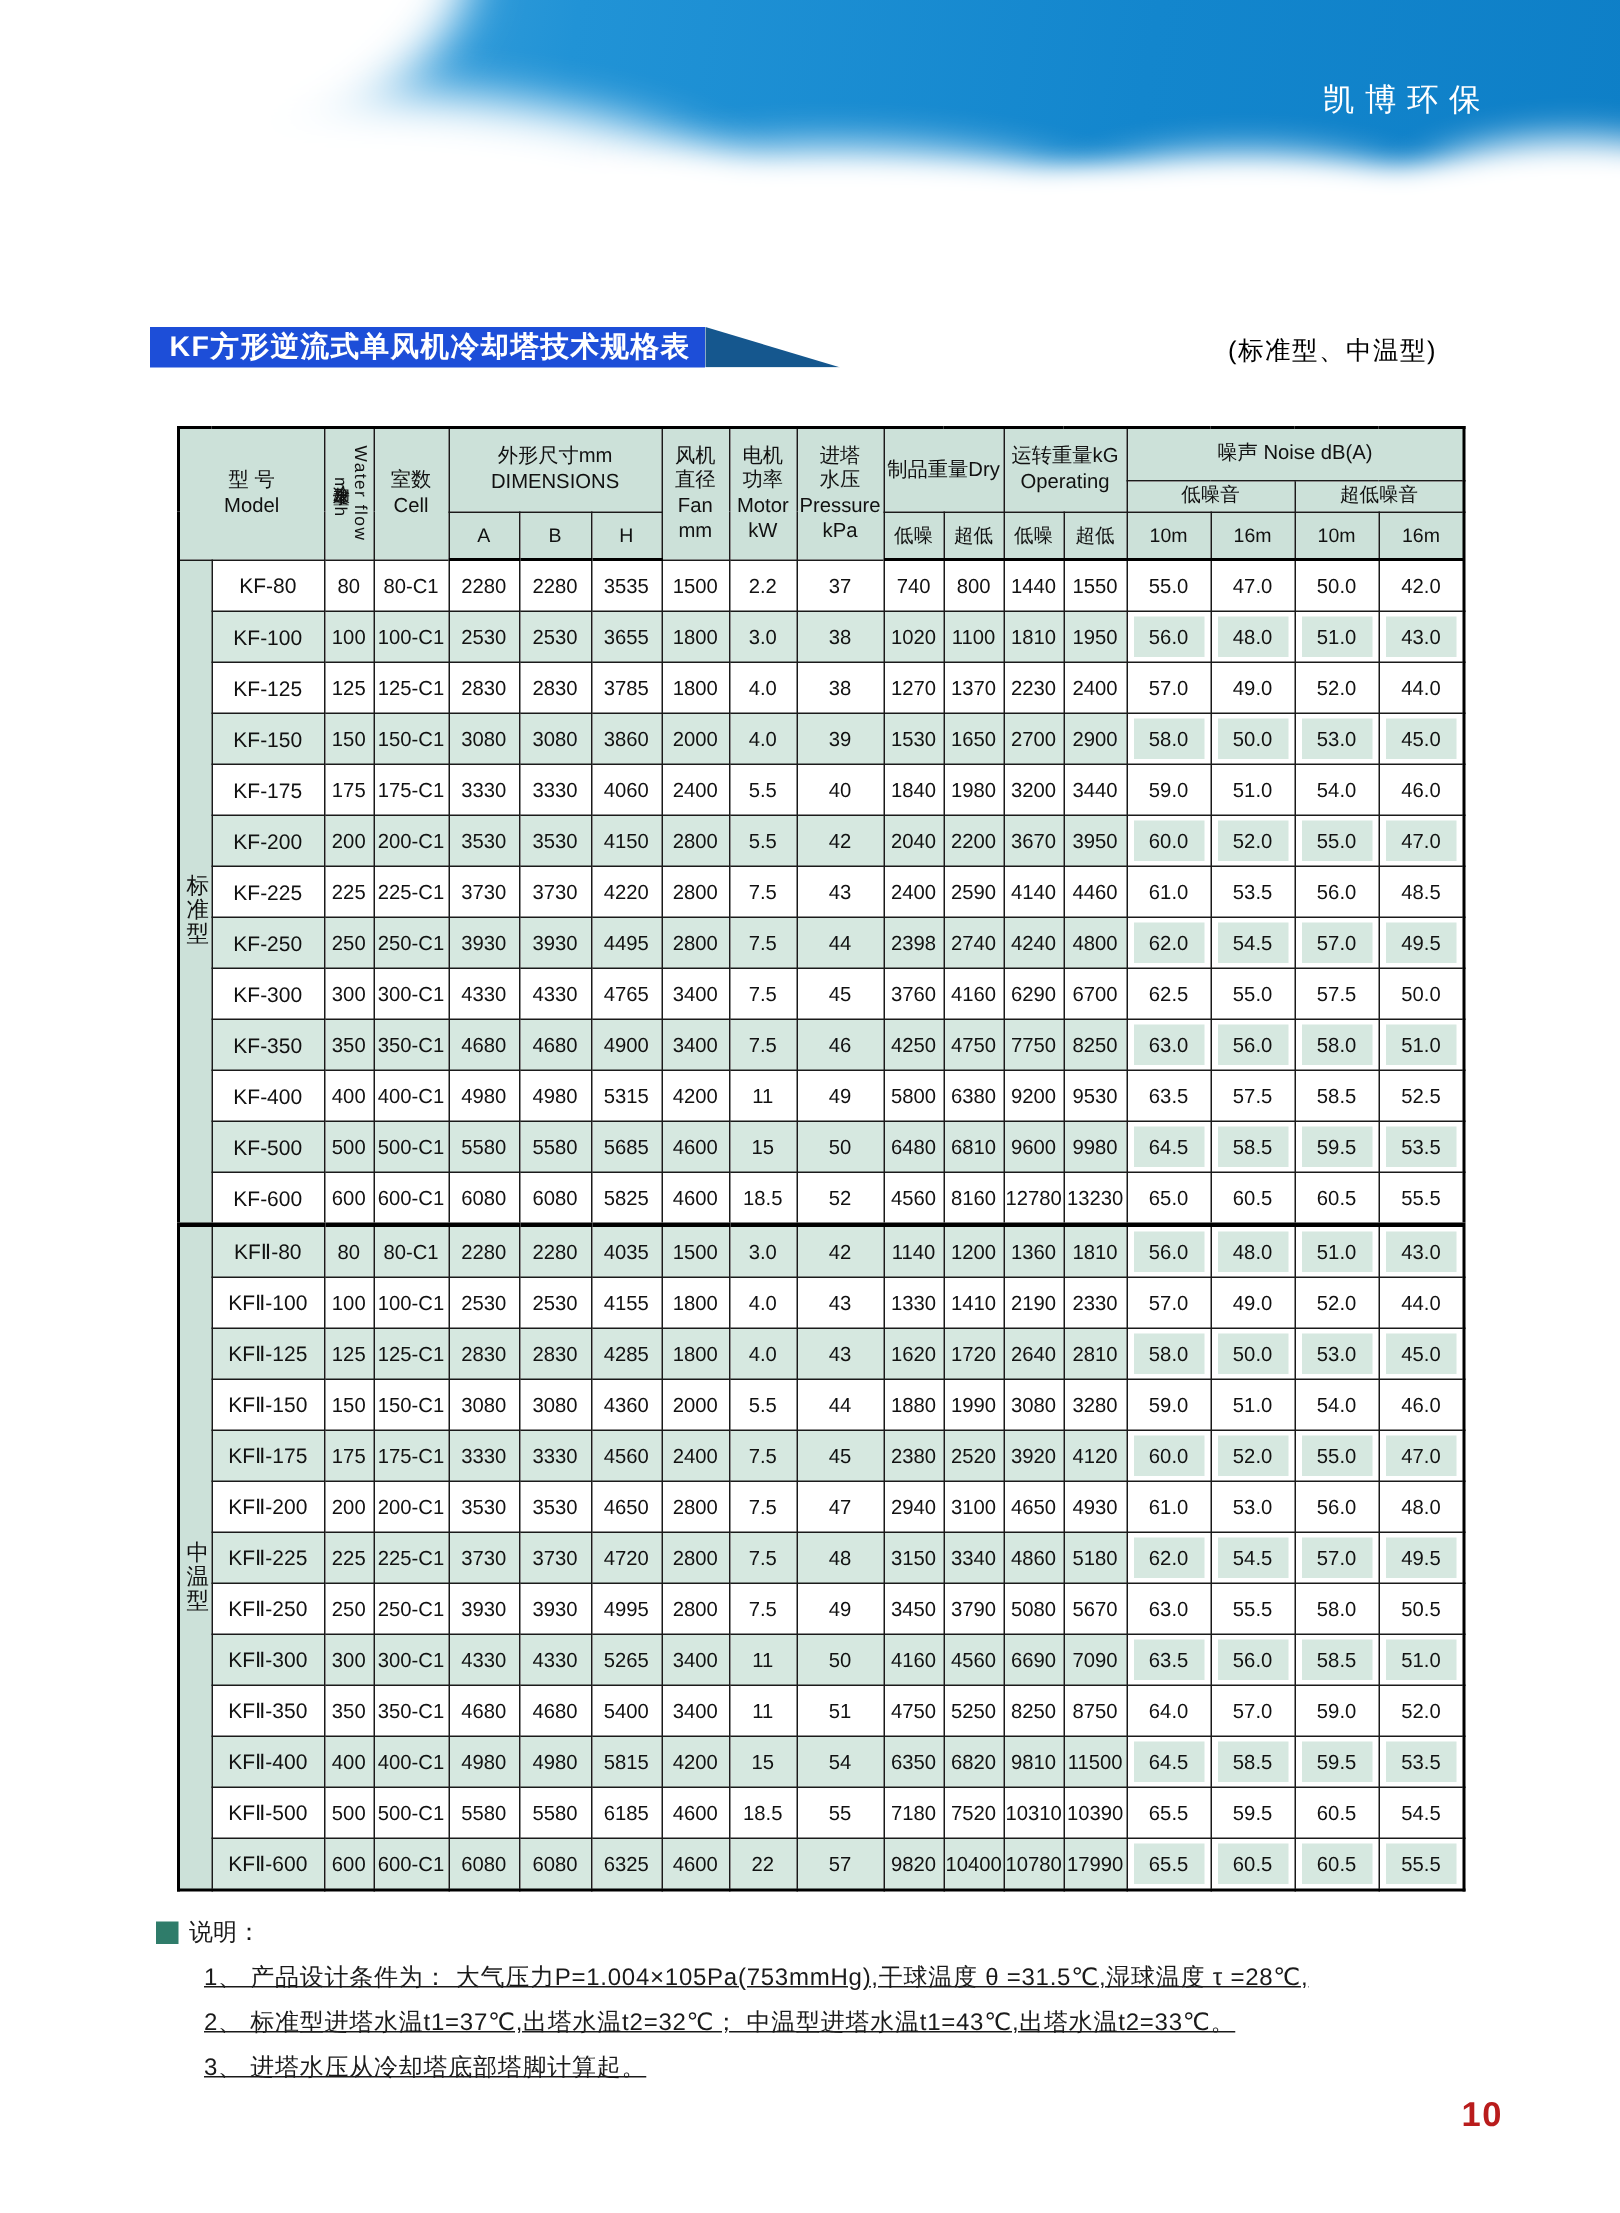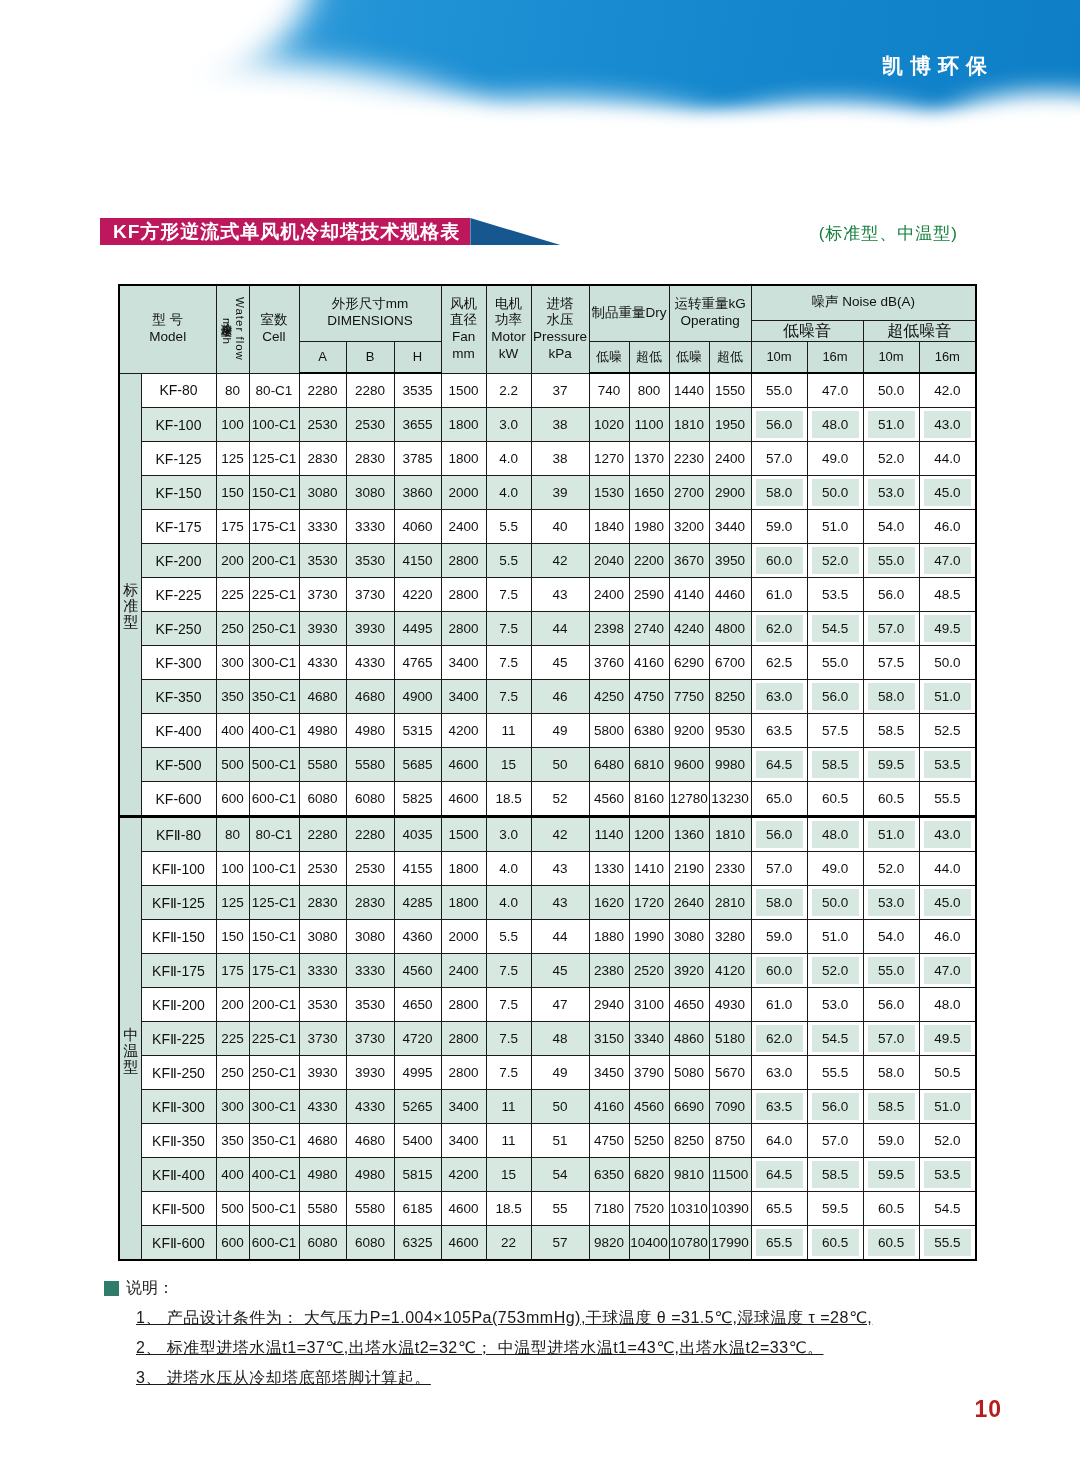--- a/index.html
+++ b/index.html
@@ -10,39 +10,39 @@
   
   .sky { position: relative; height: 142px; overflow: hidden;
          background: linear-gradient(100deg, #64b4e2 0%, #2193d6 35%, #1386cd 70%, #0e7fc7 100%); }
   .cloud { position: absolute; background: #fff; border-radius: 50%; filter: blur(16px); }
   .cl1 { left: -180px; top: -100px; width: 500px; height: 240px; transform: rotate(-14deg); }
   .cl2 { left: -80px;  top: 60px;  width: 580px; height: 150px; }
   .cl3 { left: 340px;  top: 98px;  width: 430px; height: 120px; filter: blur(14px); }
   .cl4 { left: 690px;  top: 102px; width: 280px; height: 90px;  filter: blur(12px); }
   .cl5 { left: 930px;  top: 92px;  width: 240px; height: 90px;  filter: blur(12px); }
   .skyfade { position: absolute; left: -20px; right: -20px; bottom: -26px; height: 52px; background: #fff; filter: blur(9px); }
-  .brand { position: absolute; top: 52px; right: 86px; color: #fff; font-size: 21px; font-weight: bold; letter-spacing: 7px; }
+  .brand { position: absolute; top: 52px; right: 86px; color: #fff; font-size: 21px; font-weight: normal; letter-spacing: 7px; }
 
   
   .titlebar { position: relative; margin-top: 76px; height: 30px; }
   .banner-row { display: flex; align-items: stretch; margin-left: 100px; height: 27px; }
-  .banner { background: #be185d; color: #fff; font-weight: bold; font-size: 19px;
+  .banner { background: #1d4ed8; color: #fff; font-weight: bold; font-size: 19px;
             line-height: 27px; padding: 0 10px 0 13px; letter-spacing: 1px; white-space: nowrap; }
   .banner-tail { width: 90px; background: #15578e; clip-path: polygon(0 0, 100% 100%, 0 100%); }
-  .subtitle { position: absolute; top: 4px; right: 122px; font-size: 17px; color: #15803d; letter-spacing: 1px; }
+  .subtitle { position: absolute; top: 4px; right: 122px; font-size: 17px; color: #000000; letter-spacing: 1px; }
 
   
   table.spec { margin: 36px 0 0 118px; width: 857px; table-layout: fixed;
                border-collapse: collapse; border: 2px solid #000; }
   table.spec th, table.spec td { border: 1px solid #1a1a1a; text-align: center; vertical-align: middle;
                font-weight: normal; color: #111; overflow: hidden; }
   table.spec thead th { background: #cce1d9; font-size: 13.5px; line-height: 1.25; }
   .pre { white-space: pre-line; }
   thead tr.h1 th { height: 35px; }
-  thead tr.h2 th { height: 21px; font-size: 16px; }
+  thead tr.h2 th { height: 21px; font-size: 13px; }
   thead tr.h3 th { height: 32px; font-size: 13px; }
   thead tr.h3 th { border-bottom: 2px solid #000; }
 
   .vwrap { display: flex; justify-content: center; align-items: center; gap: 0; }
   .vcn, .ven { writing-mode: vertical-lr; text-orientation: mixed; font-size: 11.5px; line-height: 1.15; letter-spacing: 1px; }
 
   tbody td { font-size: 13.5px; height: 34px; }
   tbody td.model { font-size: 14px; }
   tr.white td { background: #ffffff; }
   tr.green td { background: #d6e8e0; }

